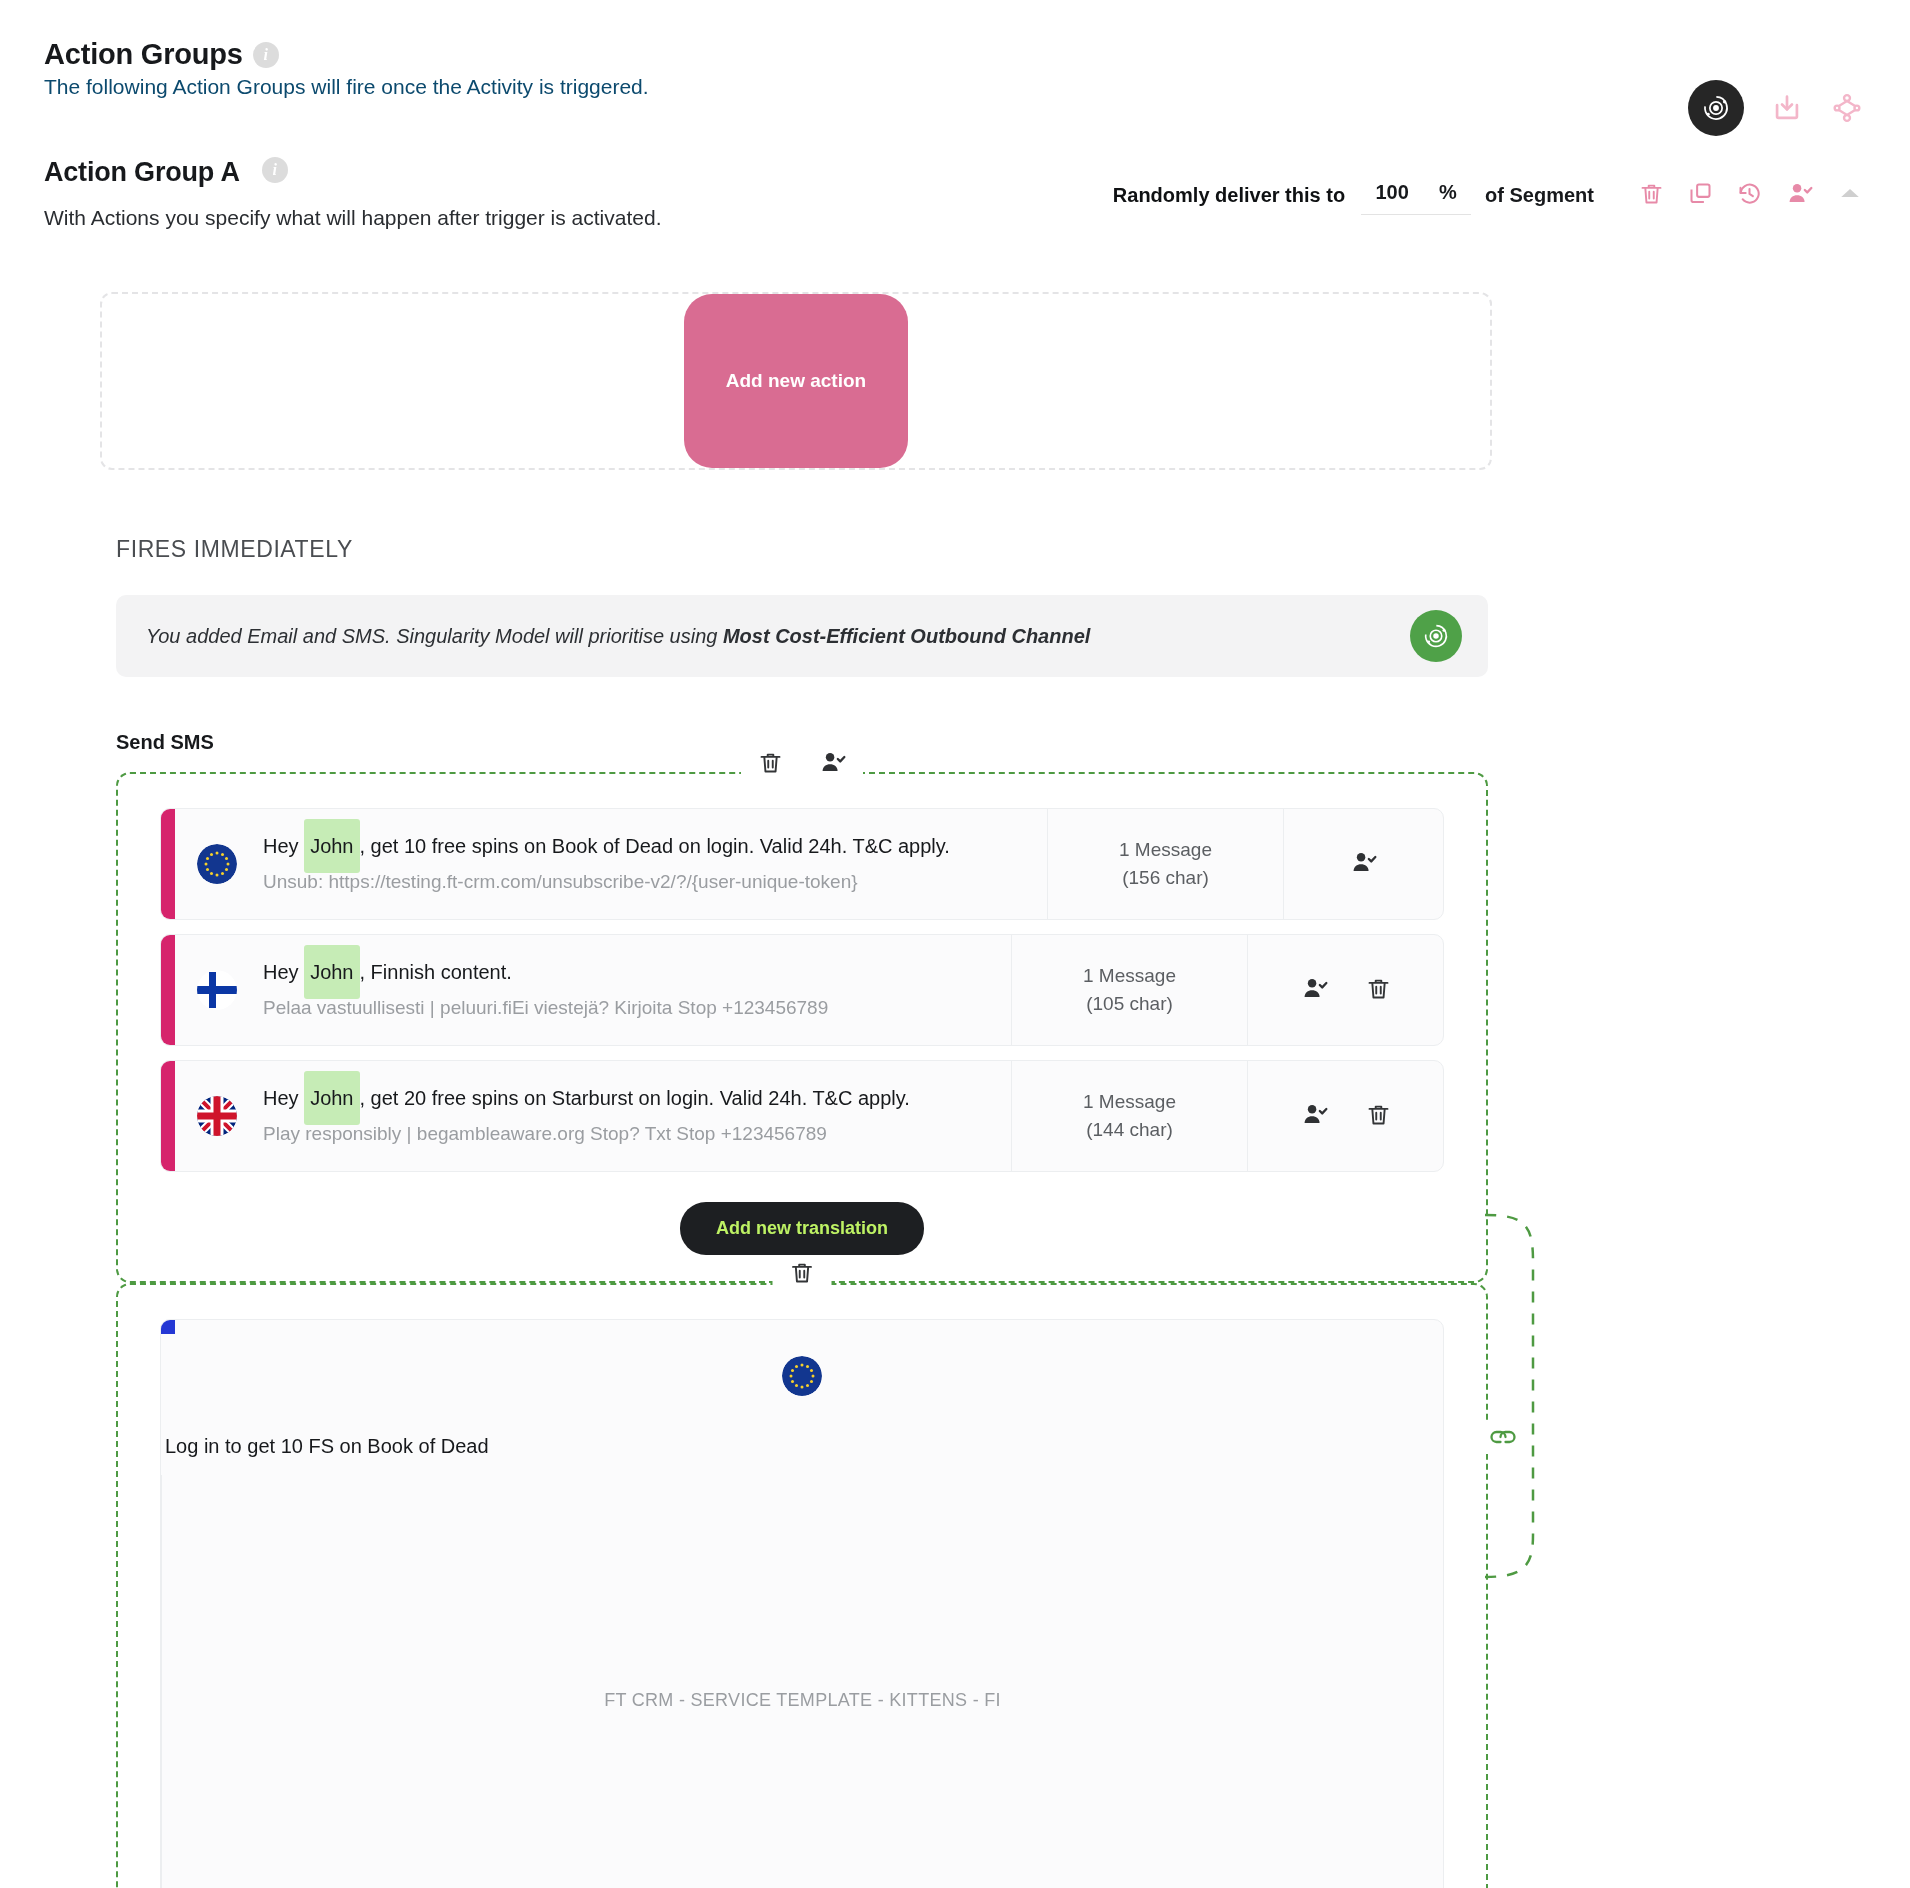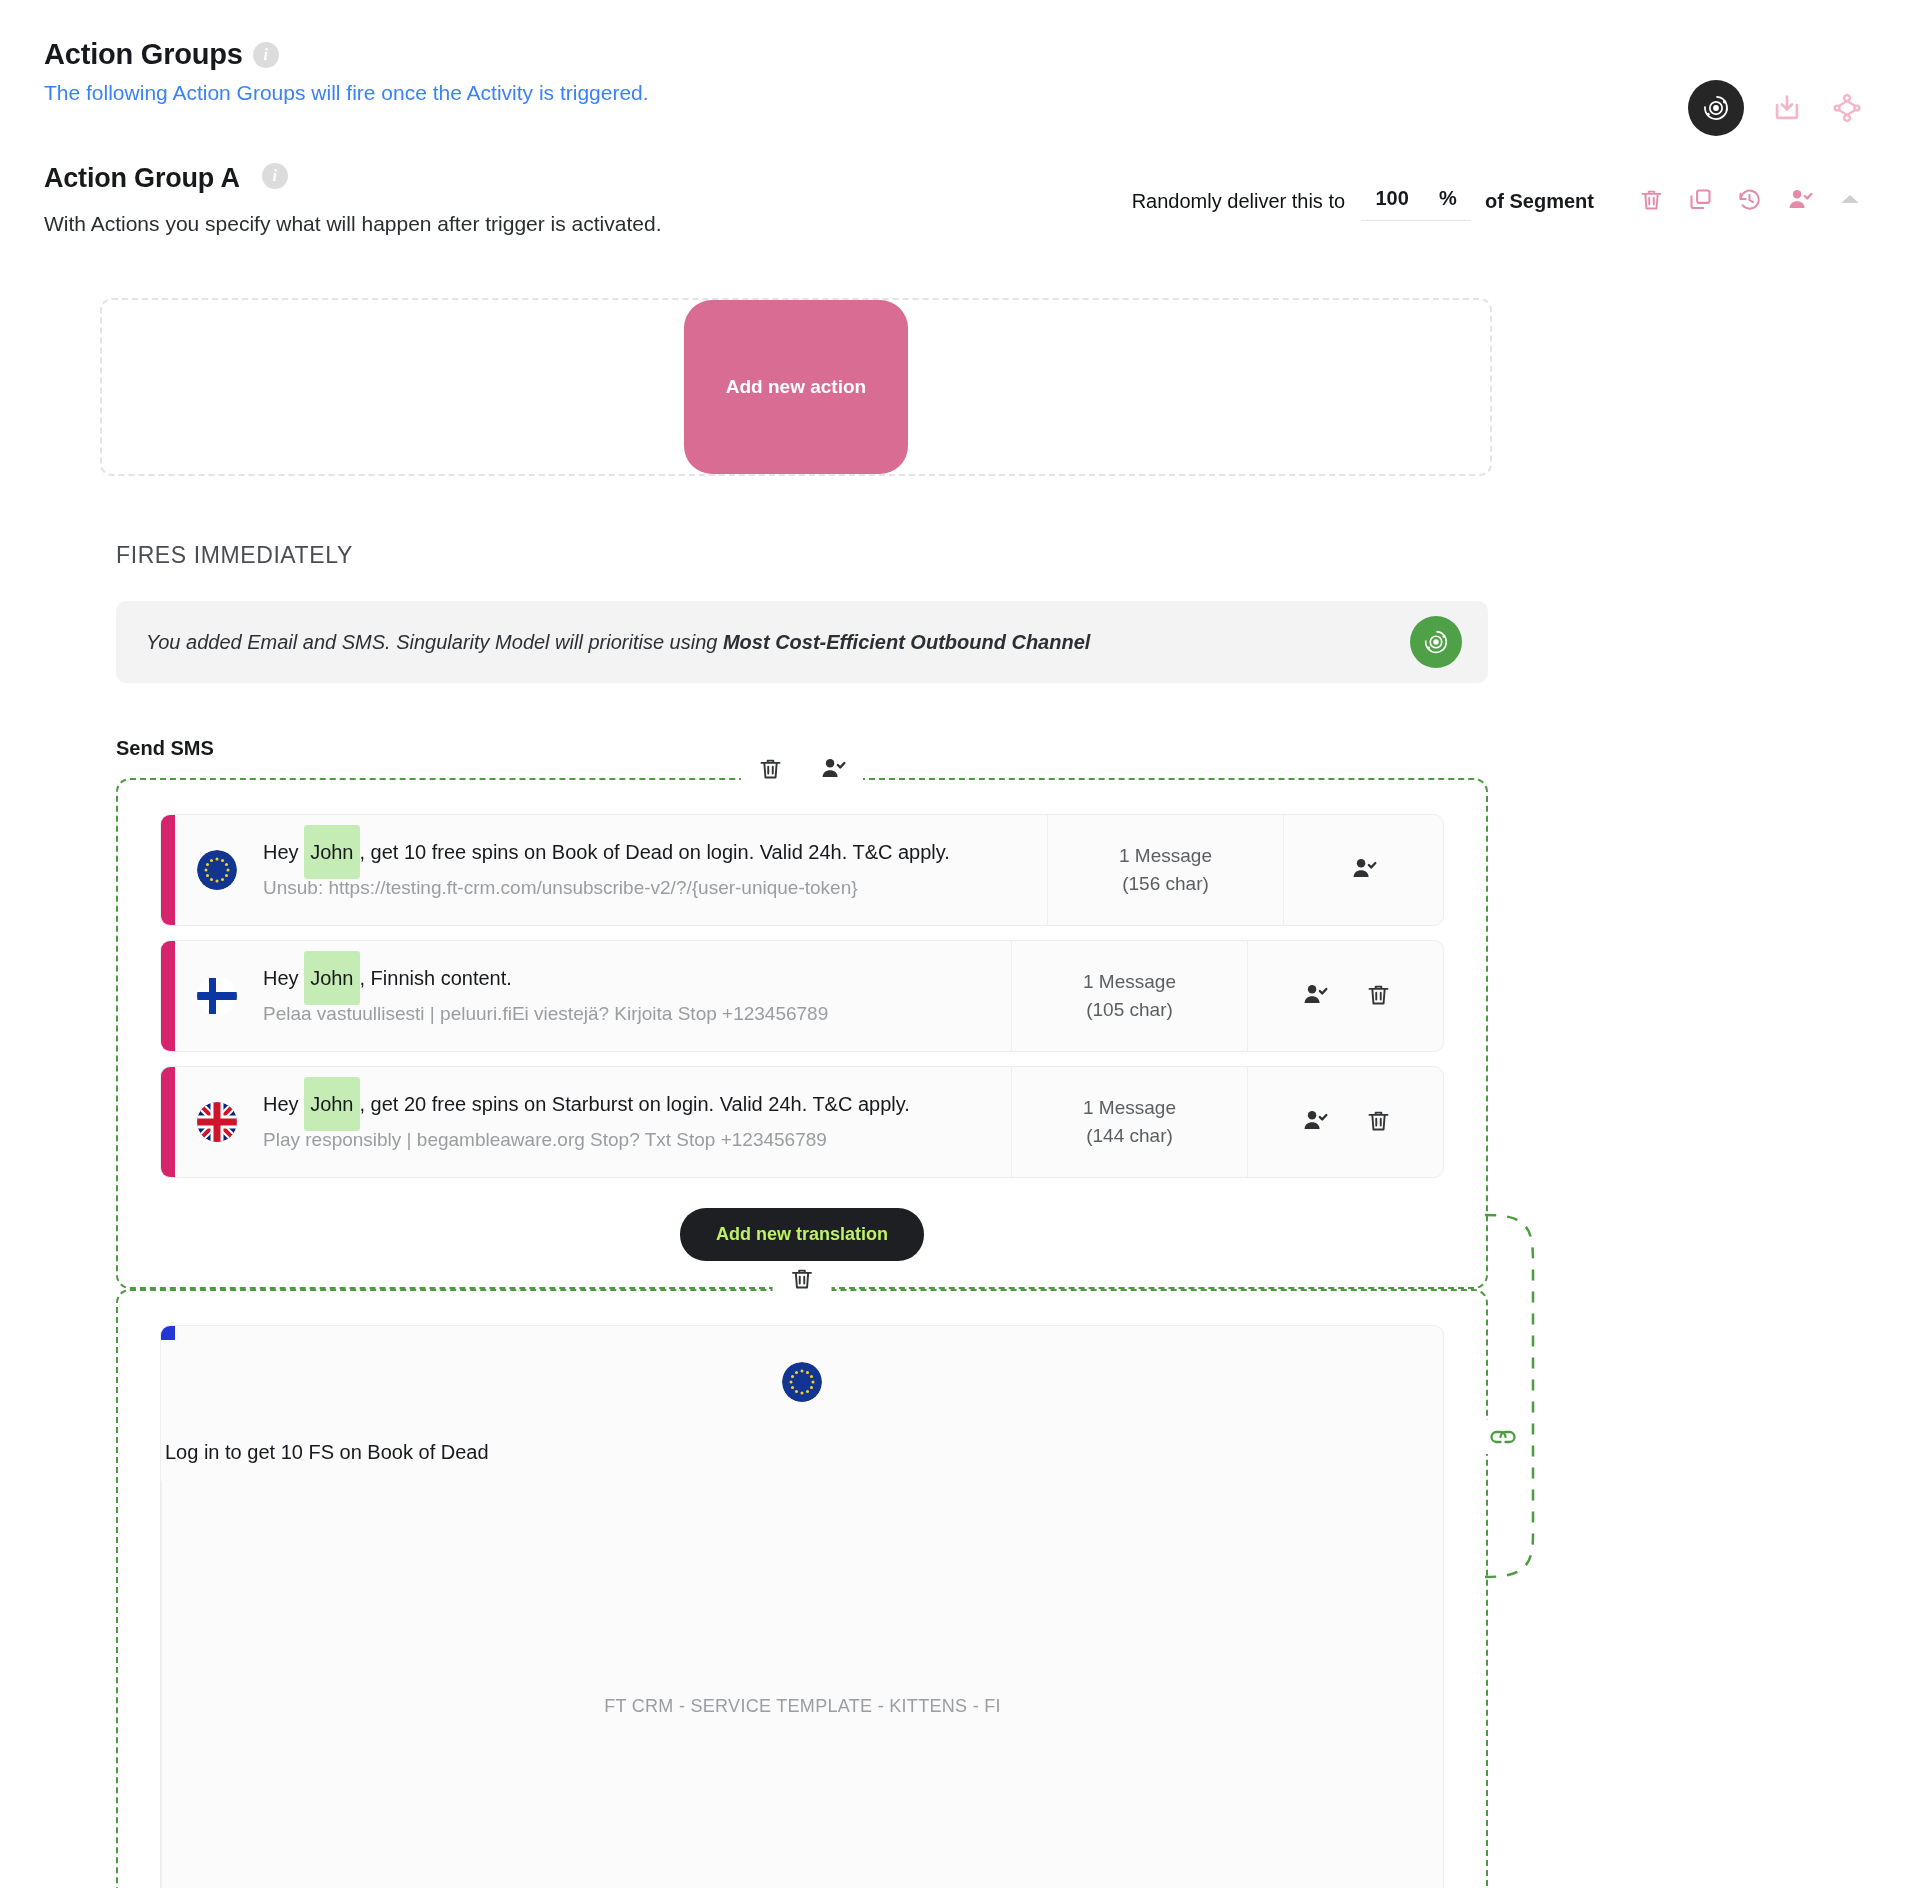--- a/index.html
+++ b/index.html
@@ -16,21 +16,21 @@
   .page-head { padding: 38px 44px 0 44px; position: relative; }
   .page-title-row { display: flex; align-items: center; gap: 10px; }
   .page-title { font-size: 29px; font-weight: 700; letter-spacing: -0.2px; }
   .info-dot {
     width: 26px; height: 26px; border-radius: 50%;
     background: #dcdcdc; color: #ffffff;
     font-size: 16px; font-weight: 700; font-style: italic;
     display: flex; align-items: center; justify-content: center;
     font-family: "Liberation Serif", serif;
   }
-  .page-sub { margin-top: 10px; font-size: 21px; color: #3b82f6; }
+  .page-sub { margin-top: 4px; font-size: 21px; color: #0c4a6e; }
 
   .head-tools {
     position: absolute; right: 46px; top: 80px;
     display: flex; align-items: center; gap: 26px;
   }
   .singularity-badge {
     width: 56px; height: 56px; border-radius: 50%;
     background: #262626; display: flex; align-items: center; justify-content: center;
   }
   .icon-btn { display: flex; align-items: center; justify-content: center; }
@@ -39,21 +39,21 @@
   .group { margin-top: 58px; padding: 0 44px; position: relative; }
   .group-head { display: flex; align-items: flex-start; }
   .group-title-row { display: flex; align-items: flex-start; gap: 22px; }
   .group-title { font-size: 27px; font-weight: 700; letter-spacing: -0.2px; }
   .group-sub { margin-top: 18px; font-size: 21px; color: #2a2d31; }
 
   .deliver-row {
     position: absolute; right: 46px; top: 18px;
     display: flex; align-items: center; gap: 0;
   }
-  .deliver-label { font-size: 20px; font-weight: 400; color: #0f1113; }
+  .deliver-label { font-size: 20px; font-weight: 700; color: #0f1113; }
   .pct-field {
     margin-left: 16px;
     border-bottom: 1px solid #e3e3e3;
     padding: 6px 14px 10px 14px;
     display: flex; align-items: baseline; gap: 30px;
     min-width: 110px; justify-content: center;
   }
   .pct-value { font-size: 20px; font-weight: 700; }
   .pct-sign { font-size: 20px; font-weight: 700; }
   .deliver-suffix { font-size: 20px; font-weight: 700; margin-left: 14px; }

